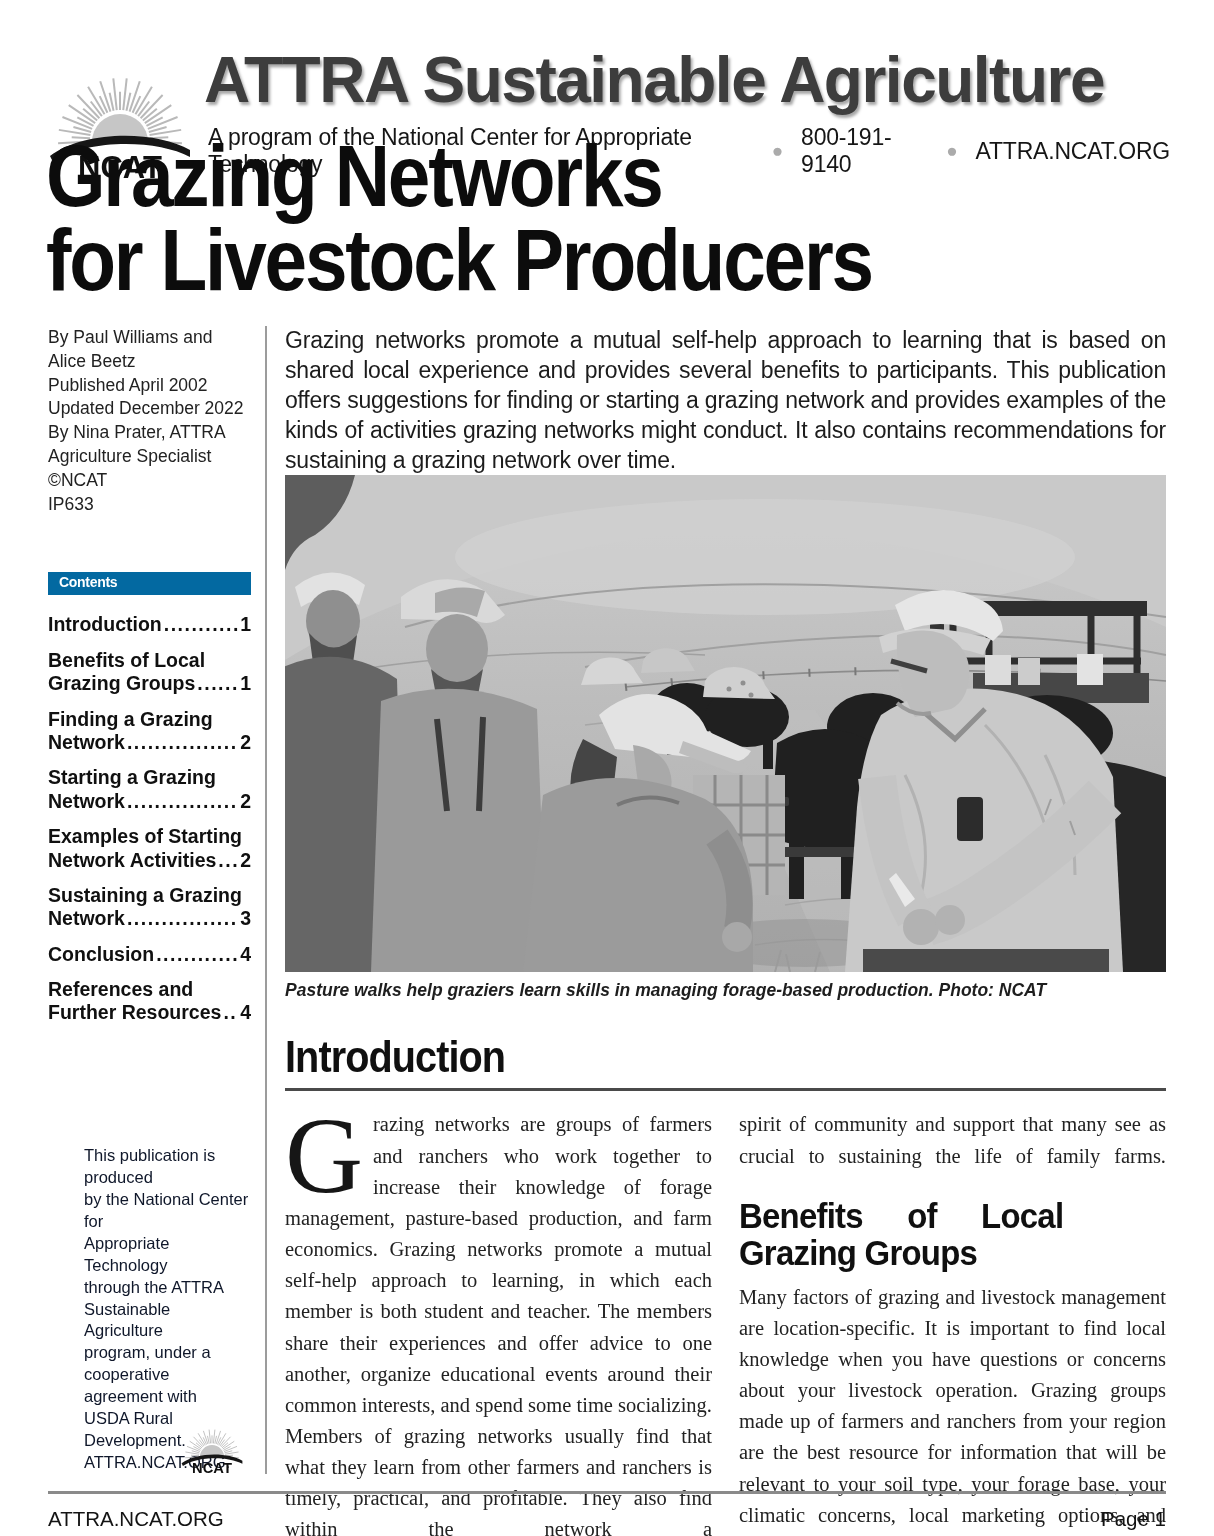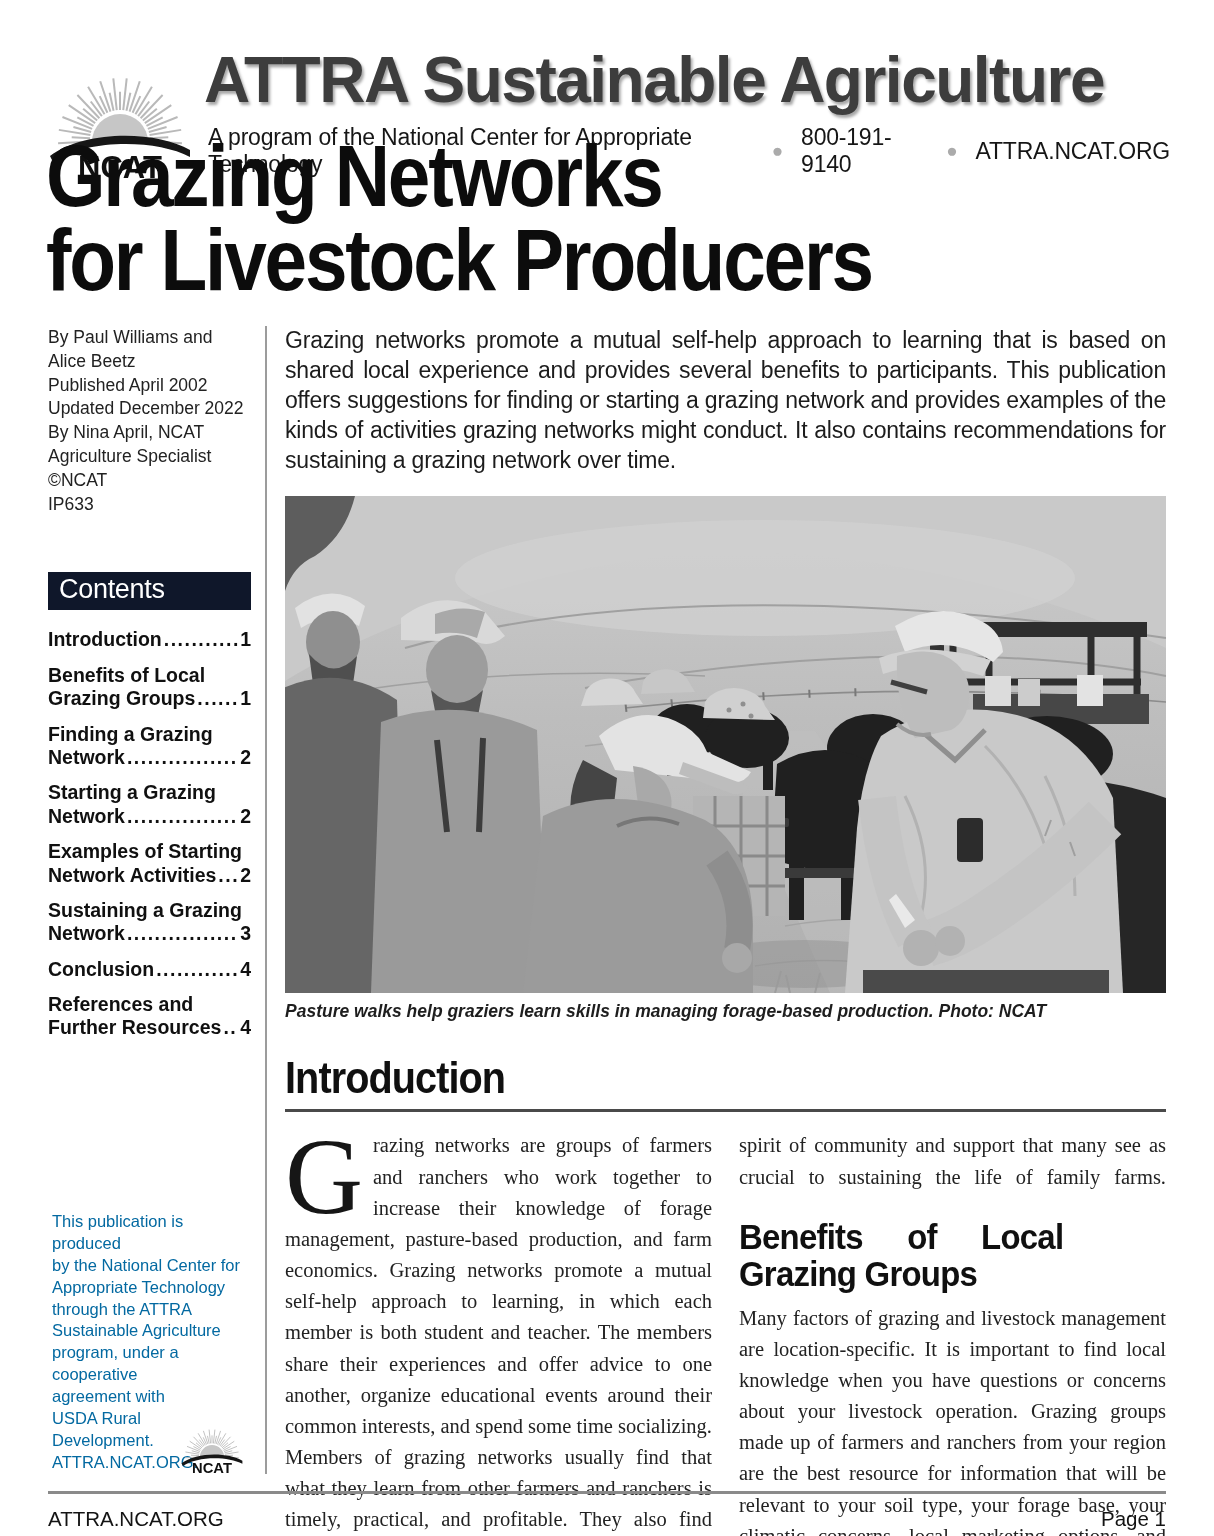--- a/index.html
+++ b/index.html
@@ -30,40 +30,40 @@
   
   .main { position:absolute; left:48px; top:326px; right:48px; height:1148px; display:flex; }
   .sidebar {
     width:219px; flex:none; border-right:2px solid #9c9c9c; padding-right:14px;
     display:flex; flex-direction:column;
   }
   .byline { font-size:17.5px; line-height:1.36; color:#222; }
 
   .contents { margin-top:56px; }
   .contents-bar {
-    background:#0f172a; color:#ffffff; font-weight:normal; font-size:27px;
+    background:#0369a1; color:#ffffff; font-weight:bold; font-size:14px;
     padding:2px 8px 5px 11px; letter-spacing:-0.3px;
   }
   .toc-list { margin-top:18px; }
   .toc-entry { margin-bottom:12px; font-weight:bold; font-size:19.5px; line-height:1.2; color:#101010; cursor:pointer; }
   .toc-pre { white-space:nowrap; }
   .toc-row { display:flex; align-items:baseline; }
   .toc-label { flex:none; white-space:nowrap; }
   .toc-dots { flex:1; overflow:hidden; white-space:nowrap; margin:0 2px; }
   .toc-dots::after { content:"......................................................"; letter-spacing:1.5px; }
   .toc-page { flex:none; }
 
-  .prod-note { margin-top:auto; position:relative; font-size:16.5px; line-height:1.33; color:#0369a1; padding-left:4px; }
+  .prod-note { margin-top:auto; position:relative; font-size:16.5px; line-height:1.33; color:#0f172a; padding-left:4px;margin-left:32px; }
   .mini-logo { position:absolute; right:6px; bottom:0; width:66px; height:50px; }
 
   
   .content { flex:1; padding-left:18px; display:flex; flex-direction:column; min-width:0; }
   .abstract { font-size:23px; line-height:1.3; text-align:justify; color:#1c1c1c; letter-spacing:-0.2px; }
 
-  figure { margin-top:21px; }
+  figure { }
   .photo-svg { width:100%; height:497px; display:block; background:#bcbcbc; }
   figcaption { margin-top:8px; font-size:17.5px; font-weight:bold; font-style:italic; color:#1e1e1e; }
 
   .h2 {
     margin-top:34px; font-size:44px; font-weight:bold; letter-spacing:-1px; line-height:1;
     color:#101010; transform:scaleX(.9); transform-origin:left bottom; white-space:nowrap;
   }
   .h2-rule { border:none; border-top:3px solid #4a4a4a; margin-top:9px; }
 
   .cols { margin-top:18px; display:flex; gap:27px; flex:1;
@@ -147,21 +147,21 @@
 </div>
 
 <div class="main">
 
   <div class="sidebar">
     <div class="byline">
         <div>By Paul Williams and</div>
         <div>Alice Beetz</div>
         <div>Published April 2002</div>
         <div>Updated December 2022</div>
-        <div>By Nina April, NCAT</div>
+        <div>By Nina Prater, ATTRA</div>
         <div>Agriculture Specialist</div>
         <div>©NCAT</div>
         <div>IP633</div>
       </div>
 
     <div class="contents">
       <div class="contents-bar">Contents</div>
       <div class="toc-list">
           <div class="toc-entry">
             <div class="toc-row">

